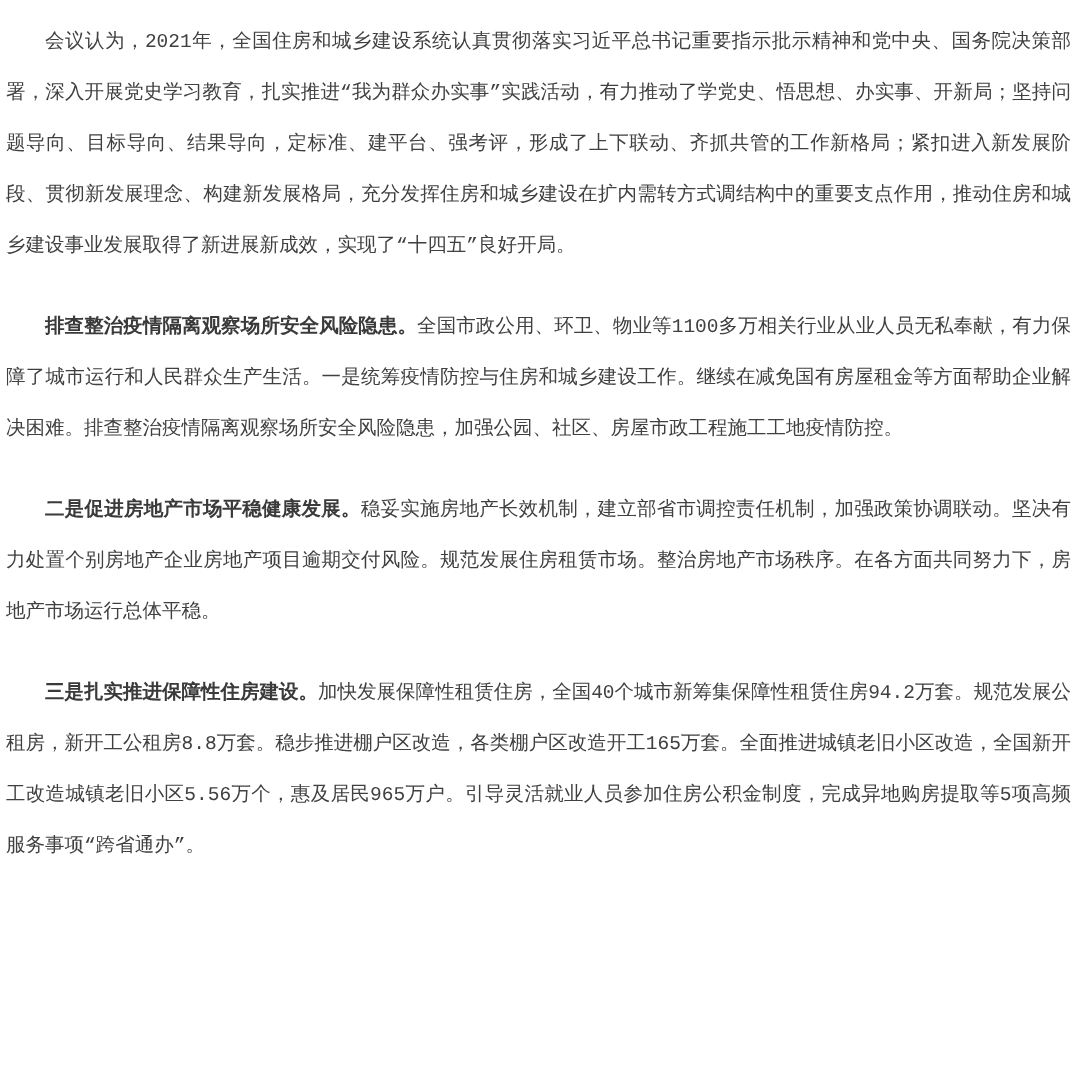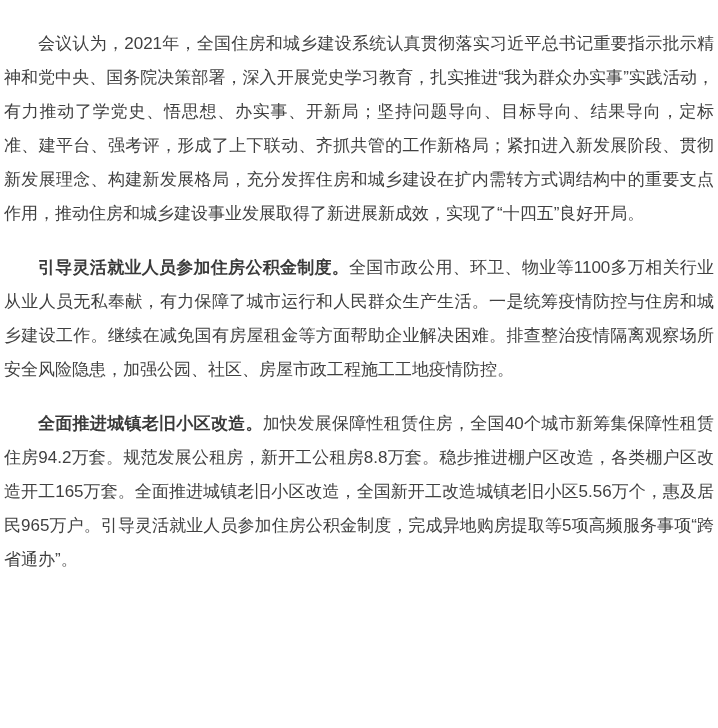--- a/index.html
+++ b/index.html
@@ -9,38 +9,39 @@
   }
   .page {
     width: 718px;
     height: 728px;
     box-sizing: border-box;
     padding: 11px 4px 0 4px;
     overflow: hidden;
     background: #ffffff;
   }
   .para {
-    margin: 16px 0 20px 0;
-    font-family: Liberation Sans, sans-serif;
-    font-size: 17px;
+    margin: 0 0 20px 0;
+    font-family: Liberation Mono, monospace;
+    font-size: 13px;
     line-height: 34px;
     color: #404040;
     text-align: justify;
     text-indent: 2em;
   }
   .para .lead {
     font-weight: bold;
     color: #3a3a3a;
   }
 </style>
 </head>
 <body>
 
 <div class="page">
 
   <p class="para"><strong class="lead"></strong><span>会议认为，2021年，全国住房和城乡建设系统认真贯彻落实习近平总书记重要指示批示精神和党中央、国务院决策部署，深入开展党史学习教育，扎实推进“我为群众办实事”实践活动，有力推动了学党史、悟思想、办实事、开新局；坚持问题导向、目标导向、结果导向，定标准、建平台、强考评，形成了上下联动、齐抓共管的工作新格局；紧扣进入新发展阶段、贯彻新发展理念、构建新发展格局，充分发挥住房和城乡建设在扩内需转方式调结构中的重要支点作用，推动住房和城乡建设事业发展取得了新进展新成效，实现了“十四五”良好开局。</span></p>
 
-  <p class="para"><strong class="lead">引导灵活就业人员参加住房公积金制度。</strong><span>全国市政公用、环卫、物业等1100多万相关行业从业人员无私奉献，有力保障了城市运行和人民群众生产生活。一是统筹疫情防控与住房和城乡建设工作。继续在减免国有房屋租金等方面帮助企业解决困难。排查整治疫情隔离观察场所安全风险隐患，加强公园、社区、房屋市政工程施工工地疫情防控。</span></p>
+  <p class="para"><strong class="lead">排查整治疫情隔离观察场所安全风险隐患。</strong><span>全国市政公用、环卫、物业等1100多万相关行业从业人员无私奉献，有力保障了城市运行和人民群众生产生活。一是统筹疫情防控与住房和城乡建设工作。继续在减免国有房屋租金等方面帮助企业解决困难。排查整治疫情隔离观察场所安全风险隐患，加强公园、社区、房屋市政工程施工工地疫情防控。</span></p>
 
+  <p class="para"><strong class="lead">二是促进房地产市场平稳健康发展。</strong><span>稳妥实施房地产长效机制，建立部省市调控责任机制，加强政策协调联动。坚决有力处置个别房地产企业房地产项目逾期交付风险。规范发展住房租赁市场。整治房地产市场秩序。在各方面共同努力下，房地产市场运行总体平稳。</span></p>
 
-  <p class="para"><strong class="lead">全面推进城镇老旧小区改造。</strong><span>加快发展保障性租赁住房，全国40个城市新筹集保障性租赁住房94.2万套。规范发展公租房，新开工公租房8.8万套。稳步推进棚户区改造，各类棚户区改造开工165万套。全面推进城镇老旧小区改造，全国新开工改造城镇老旧小区5.56万个，惠及居民965万户。引导灵活就业人员参加住房公积金制度，完成异地购房提取等5项高频服务事项“跨省通办”。</span></p>
+  <p class="para"><strong class="lead">三是扎实推进保障性住房建设。</strong><span>加快发展保障性租赁住房，全国40个城市新筹集保障性租赁住房94.2万套。规范发展公租房，新开工公租房8.8万套。稳步推进棚户区改造，各类棚户区改造开工165万套。全面推进城镇老旧小区改造，全国新开工改造城镇老旧小区5.56万个，惠及居民965万户。引导灵活就业人员参加住房公积金制度，完成异地购房提取等5项高频服务事项“跨省通办”。</span></p>
 
 </div>
 
 </body></html>

